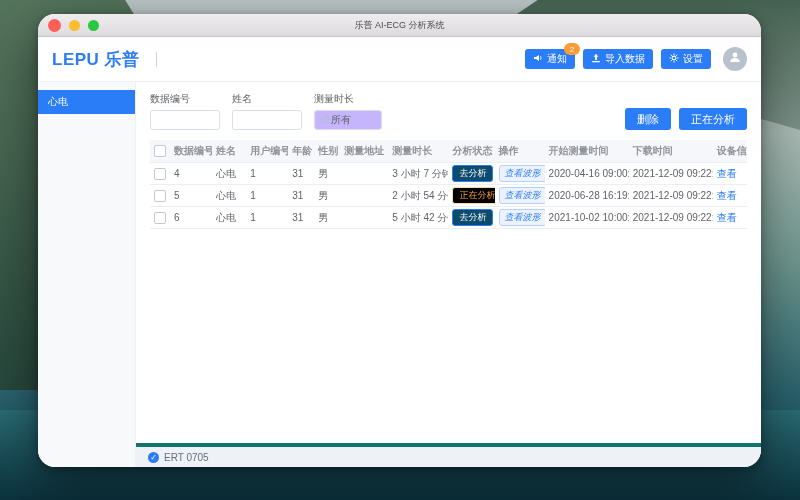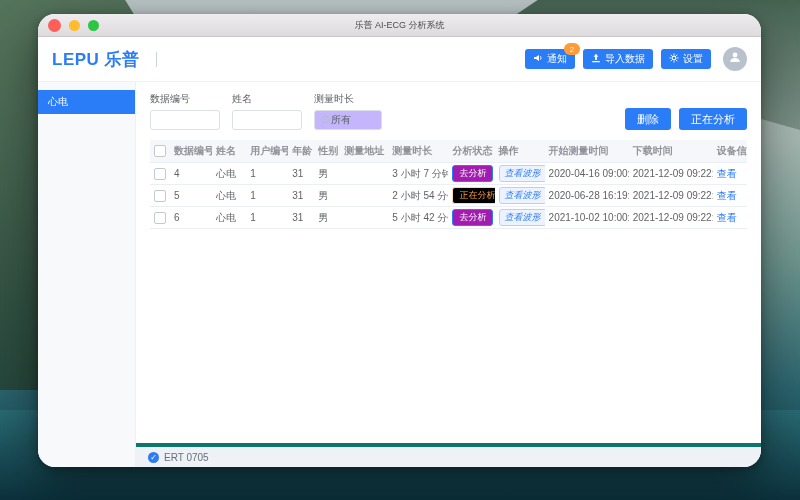--- a/index.html
+++ b/index.html
@@ -61,21 +61,21 @@
   .pbtn { background:#2b7cf7; color:#fff; border:none; border-radius:3px; height:22px;
     padding:0 12px; font-size:11px; cursor:pointer; font-family:inherit; }
 
   table { width:100%; border-collapse:collapse; table-layout:fixed; font-size:10px; }
   thead th { background:#f5f7fa; color:#909399; font-weight:700; height:22px; text-align:left;
     padding:0 4px; border-bottom:1px solid #ebeef5; white-space:nowrap; overflow:hidden; }
   tbody td { height:21px; color:#606266; padding:0 4px; border-bottom:1px solid #ebeef5;
     white-space:nowrap; overflow:hidden; }
   .cb { display:inline-block; width:10px; height:10px; border:1px solid #c4c9d0; border-radius:2px;
     background:#fff; vertical-align:middle; cursor:pointer; }
-  .status-btn { display:inline-block; background:#a21caf; color:#fff; border:1px solid #2b7cf7;
+  .status-btn { display:inline-block; background:#0c4a6e; color:#fff; border:1px solid #2b7cf7;
     border-radius:3px; padding:1px 6px; font-size:9px; cursor:pointer; }
   .status-btn.progress { background:#000000; color:#ff9c35; border-color:#ffd9a8; }
   .op-btn { display:inline-block; color:#2b7cf7; background:#ecf3fe; border:1px solid #b3d1ff;
     border-radius:3px; padding:1px 5px; font-size:9px; cursor:pointer;font-style:italic; }
   .link { color:#2b7cf7; cursor:pointer; text-decoration:none; }
 
   .spacer { flex:1; }
   .statusbar { height:20px; flex:0 0 20px; margin:0 -14px; background:#eef1f6;
     border-top:4px solid #0f766e; display:flex; align-items:center; gap:5px;
     padding:0 12px; font-size:10px; color:#66707c; }

